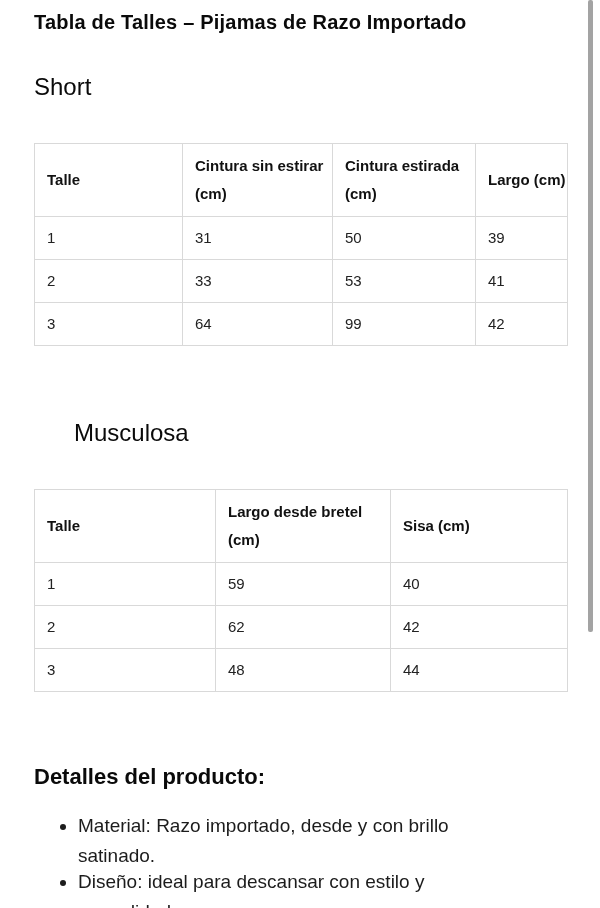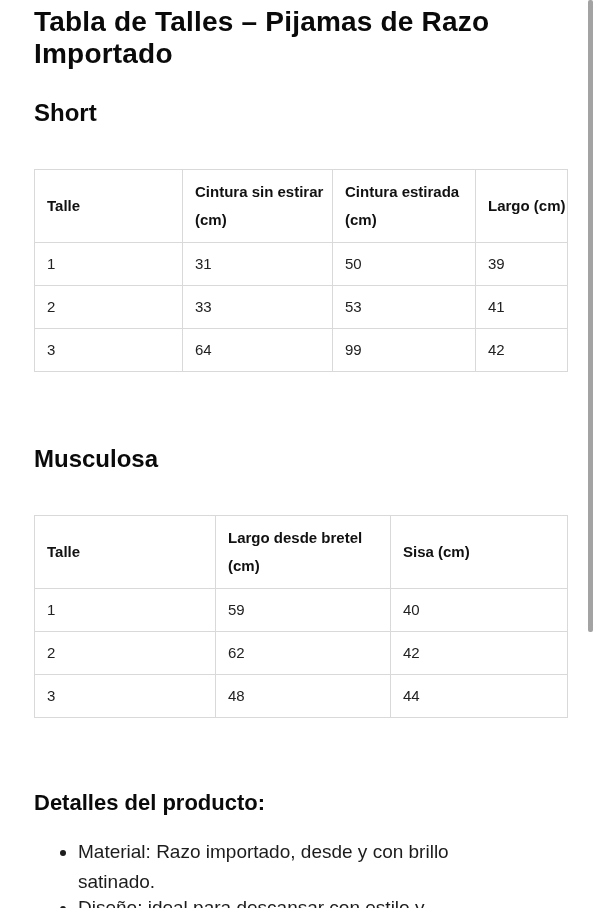--- a/index.html
+++ b/index.html
@@ -9,35 +9,35 @@
     overflow: hidden;
     background: #ffffff;
     font-family: "Liberation Sans", sans-serif;
     color: #1c1c1c;
   }
   .content {
     width: 533px;
     margin-left: 34px;
   }
   h1.doc-title {
-    margin-top: 6px;
-    font-size: 28px;
-    line-height: 32px;
+    margin-top: 0;
+    font-size: 20px;
+    line-height: 44px;
     font-weight: bold;
     color: #0a0a0a;
     letter-spacing: 0.2px;
   }
   h2.section-heading {
     font-size: 24px;
     line-height: 33px;
-    font-weight: bold;
+    font-weight: normal;
     color: #0a0a0a;
   }
   h2.short-heading { margin-top: 26px; }
-  h2.musculosa-heading { margin-top: 70px; }
+  h2.musculosa-heading { margin-top: 70px; margin-left: 40px; }
   table.size-table {
     border-collapse: collapse;
     table-layout: fixed;
     width: 533px;
     margin-top: 40px;
   }
   table.size-table th, table.size-table td {
     border: 1px solid #d9d9d9;
     text-align: left;
     vertical-align: middle;

